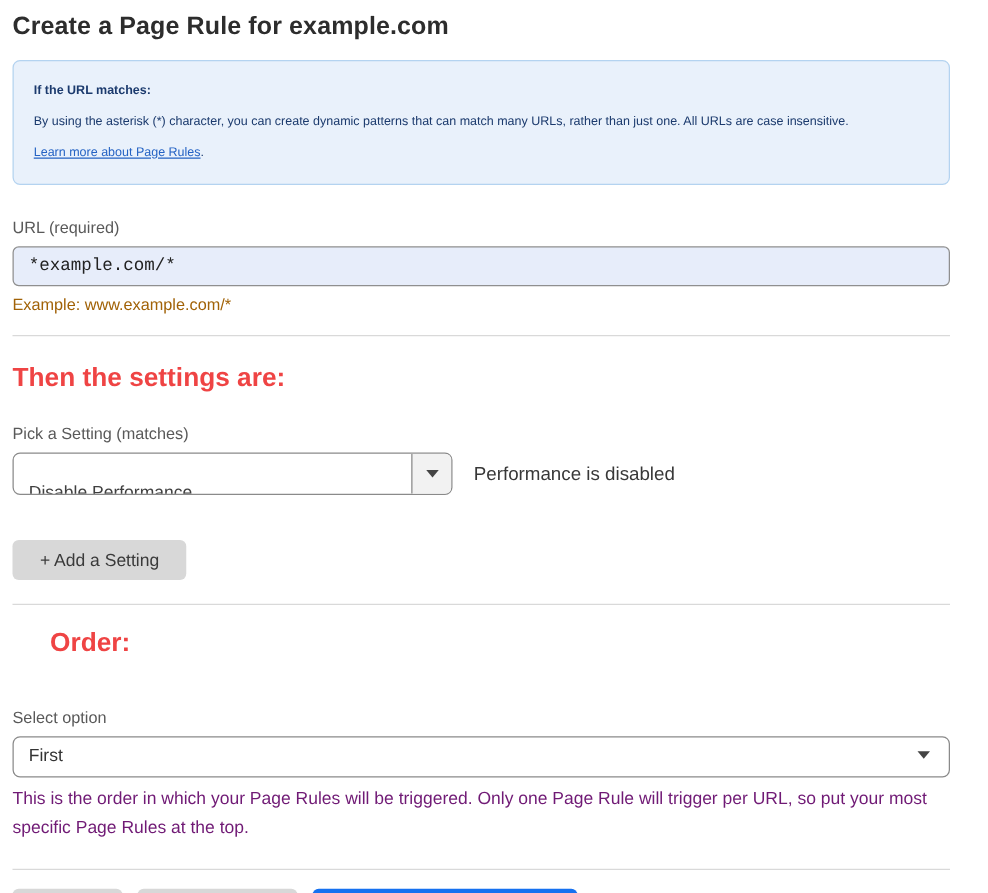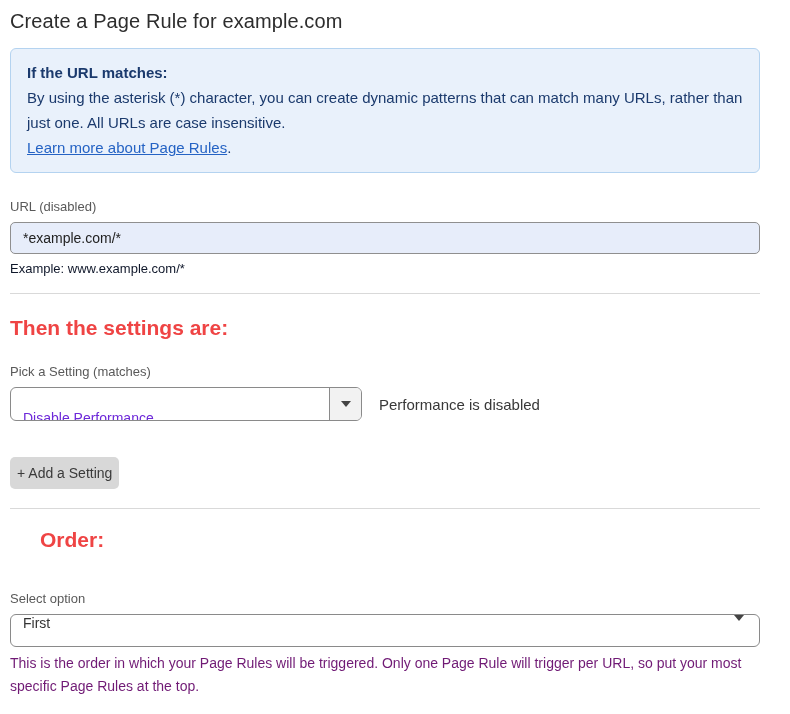--- a/index.html
+++ b/index.html
@@ -9,32 +9,32 @@
     font-family: "Liberation Sans", sans-serif;
     color: #333;
   }
   .page {
     width: 750px;
     margin-left: 10px;
     padding-top: 10px;
   }
   h1.page-title {
     font-size: 20px;
-    font-weight: normal;
+    font-weight: bold;
     color: #2d2d2d;
     letter-spacing: 0.1px;
   }
   .info-box {
     margin-top: 15px;
     background: #e9f1fb;
     border: 1px solid #b4d3f0;
     border-radius: 6px;
     padding: 11px 16px 12px 16px;
     color: #1b3a6d;
-    font-size: 15px;
+    font-size: 10px;
     line-height: 25px;
   }
   .info-heading { font-weight: bold; }
   .info-link-line a {
     color: #2563c4;
     text-decoration: underline;
     cursor: pointer;
   }
   .field-label {
     font-size: 13px;
@@ -45,27 +45,27 @@
     display: block;
     width: 100%;
     height: 32px;
     margin-top: 8px;
     background: #e7edfa;
     border: 1px solid #8f8f8f;
     border-radius: 5px;
     padding: 0 12px;
     font-size: 14px;
     color: #222;
-    font-family: Liberation Sans, sans-serif;
+    font-family: Liberation Mono, monospace;
     outline: none;
   }
   .example-text {
     margin-top: 7px;
     font-size: 13px;
-    color: #0f172a;
+    color: #a16207;
   }
   .divider {
     border: none;
     border-top: 1px solid #d9d9d9;
     height: 0;
   }
   .divider-1 { margin-top: 17px; }
   .divider-2 { margin-top: 19px; }
   .divider-3 { margin-top: 22px; }
   .section-heading {
@@ -90,21 +90,21 @@
     align-items: stretch;
     overflow: hidden;
     cursor: pointer;
   }
   .select-box .select-text {
     flex: 1;
     display: flex;
     align-items: center;
     padding-left: 12px;
     font-size: 14px;
-    color: #6d28d9;
+    color: #404040;
     margin-top: 28px;
   }
   .select-box .caret-compartment {
     width: 32px;
     background: #f2f2f2;
     border-left: 1px solid #8a8a8a;
     display: flex;
     align-items: center;
     justify-content: center;
   }
@@ -119,21 +119,21 @@
     font-size: 15px;
     color: #383838;
   }
   .btn {
     display: inline-block;
     border: none;
     border-radius: 5px;
     font-size: 14px;
     font-family: "Liberation Sans", sans-serif;
     cursor: pointer;
-    padding: 8px 7px;
+    padding: 8px 22px;
   }
   .btn-gray {
     background: #d8d8d8;
     color: #3a3a3a;
   }
   .btn-primary {
     background: #1671f0;
     color: #ffffff;
     padding: 8px 18px;
   }
@@ -141,21 +141,21 @@
   .order-heading { margin-top: 19px; margin-left: 30px; }
   .order-label { margin-top: 39px; }
   .order-select {
     margin-top: 8px;
     width: 100%;
     height: 33px;
     background: #ffffff;
     border: 1px solid #8a8a8a;
     border-radius: 6px;
     display: flex;
-    align-items: flex-start;
+    align-items: center;
     justify-content: space-between;
     padding: 0 15px 4px 12px;
     font-size: 14px;
     color: #333;
     cursor: pointer;
   }
   .order-help {
     margin-top: 5px;
     font-size: 14px;
     line-height: 23px;
@@ -176,21 +176,21 @@
 <div class="page">
 
   <h1 class="page-title">Create a Page Rule for example.com</h1>
 
   <div class="info-box">
     <div class="info-heading">If the URL matches:</div>
     <div class="info-body">By using the asterisk (*) character, you can create dynamic patterns that can match many URLs, rather than just one. All URLs are case insensitive.</div>
     <div class="info-link-line"><a href="#">Learn more about Page Rules</a><span>.</span></div>
   </div>
 
-  <div class="field-label url-label">URL (disabled)</div>
+  <div class="field-label url-label">URL (required)</div>
   <input type="text" class="url-input" value="*example.com/*" style="">
   <div class="example-text">Example: www.example.com/*</div>
 
   <hr class="divider divider-1">
 
   <div class="section-heading settings-heading">Then the settings are:</div>
 
   <div class="field-label pick-label">Pick a Setting (matches)</div>
 
   <div class="setting-row">

